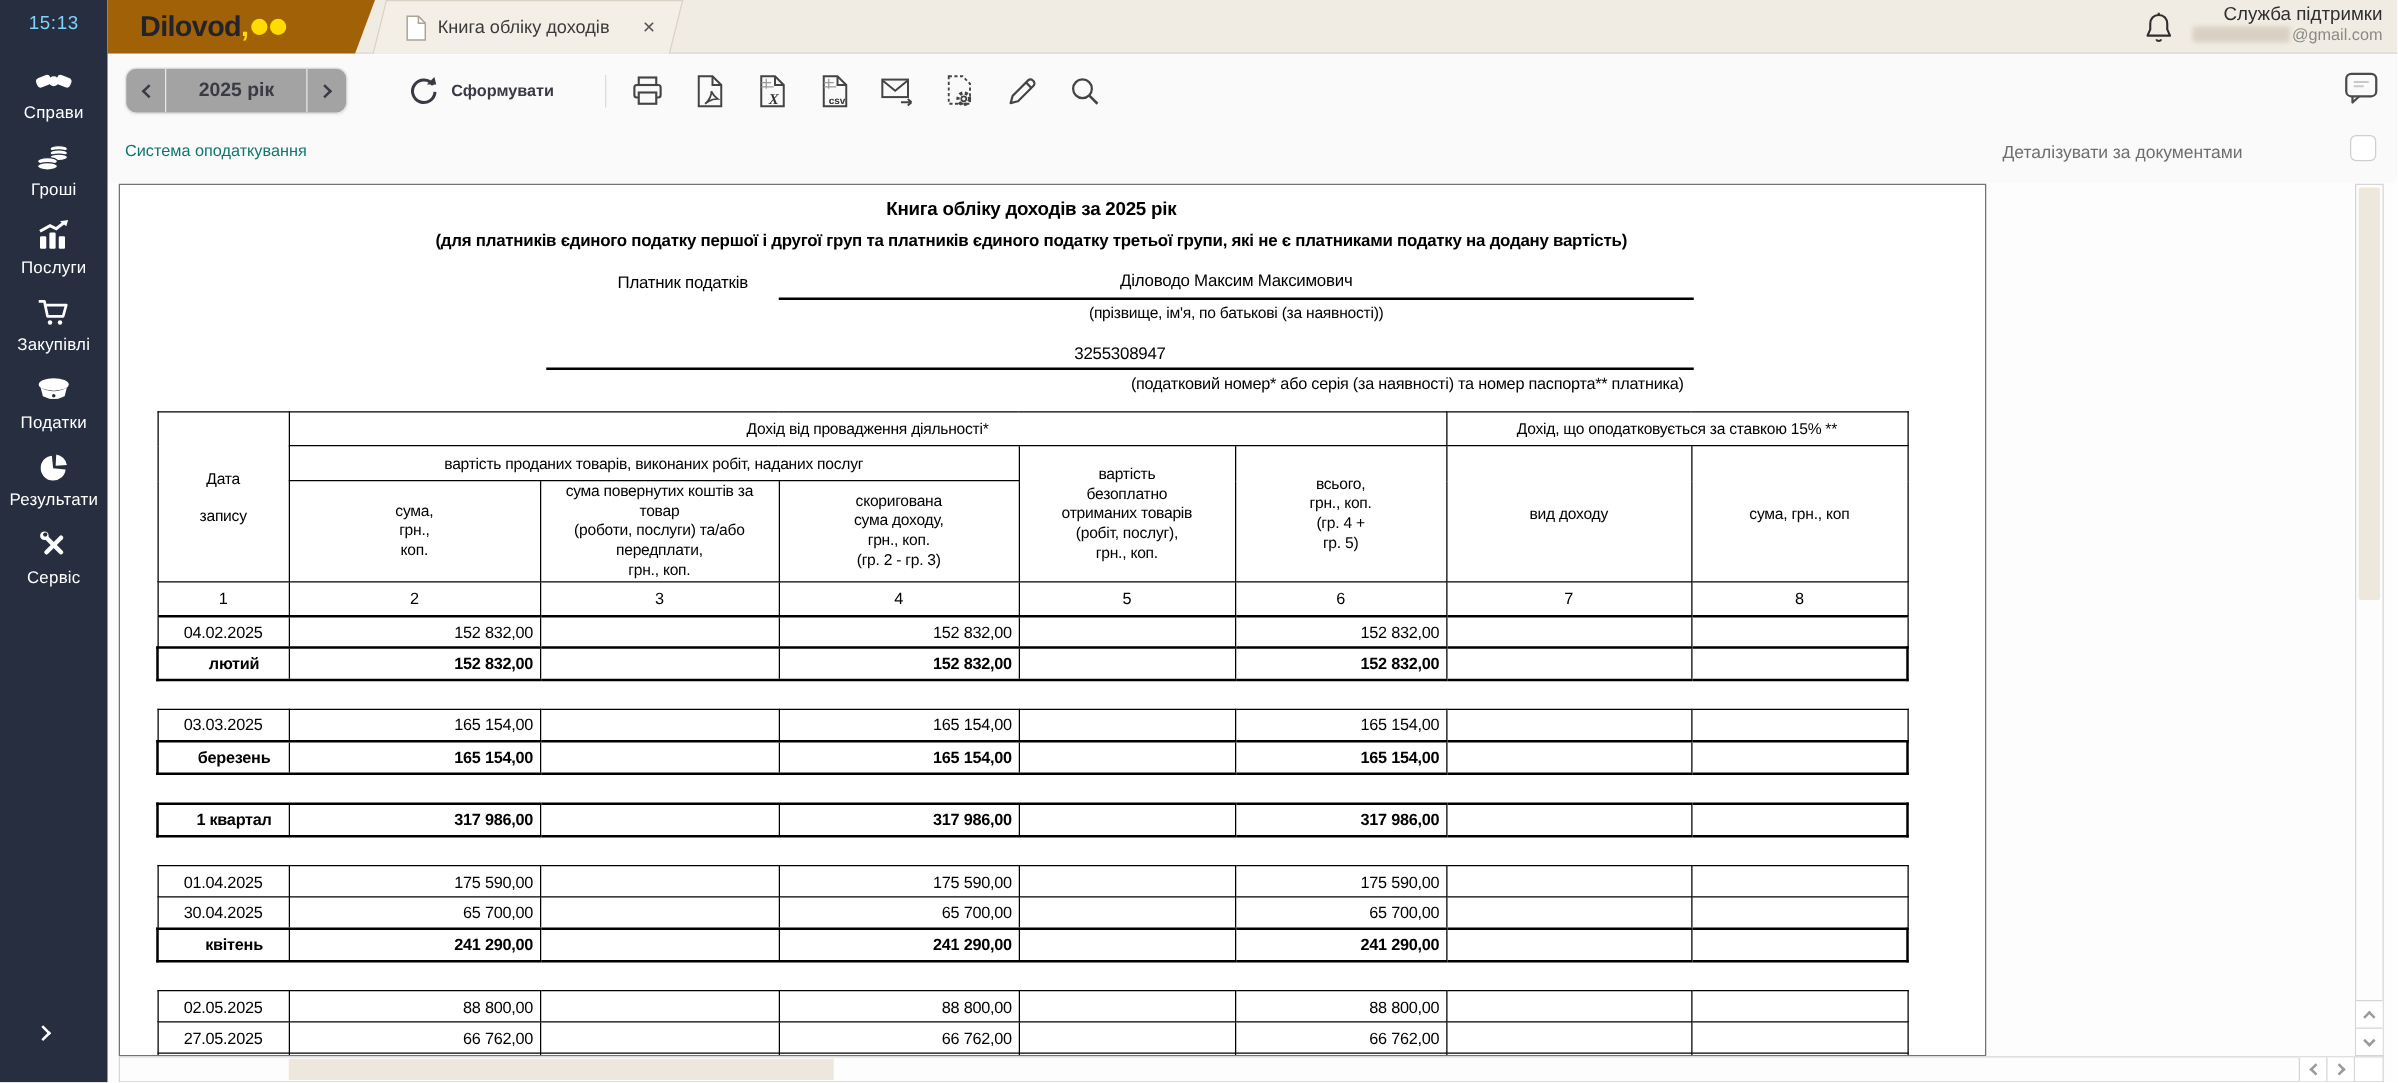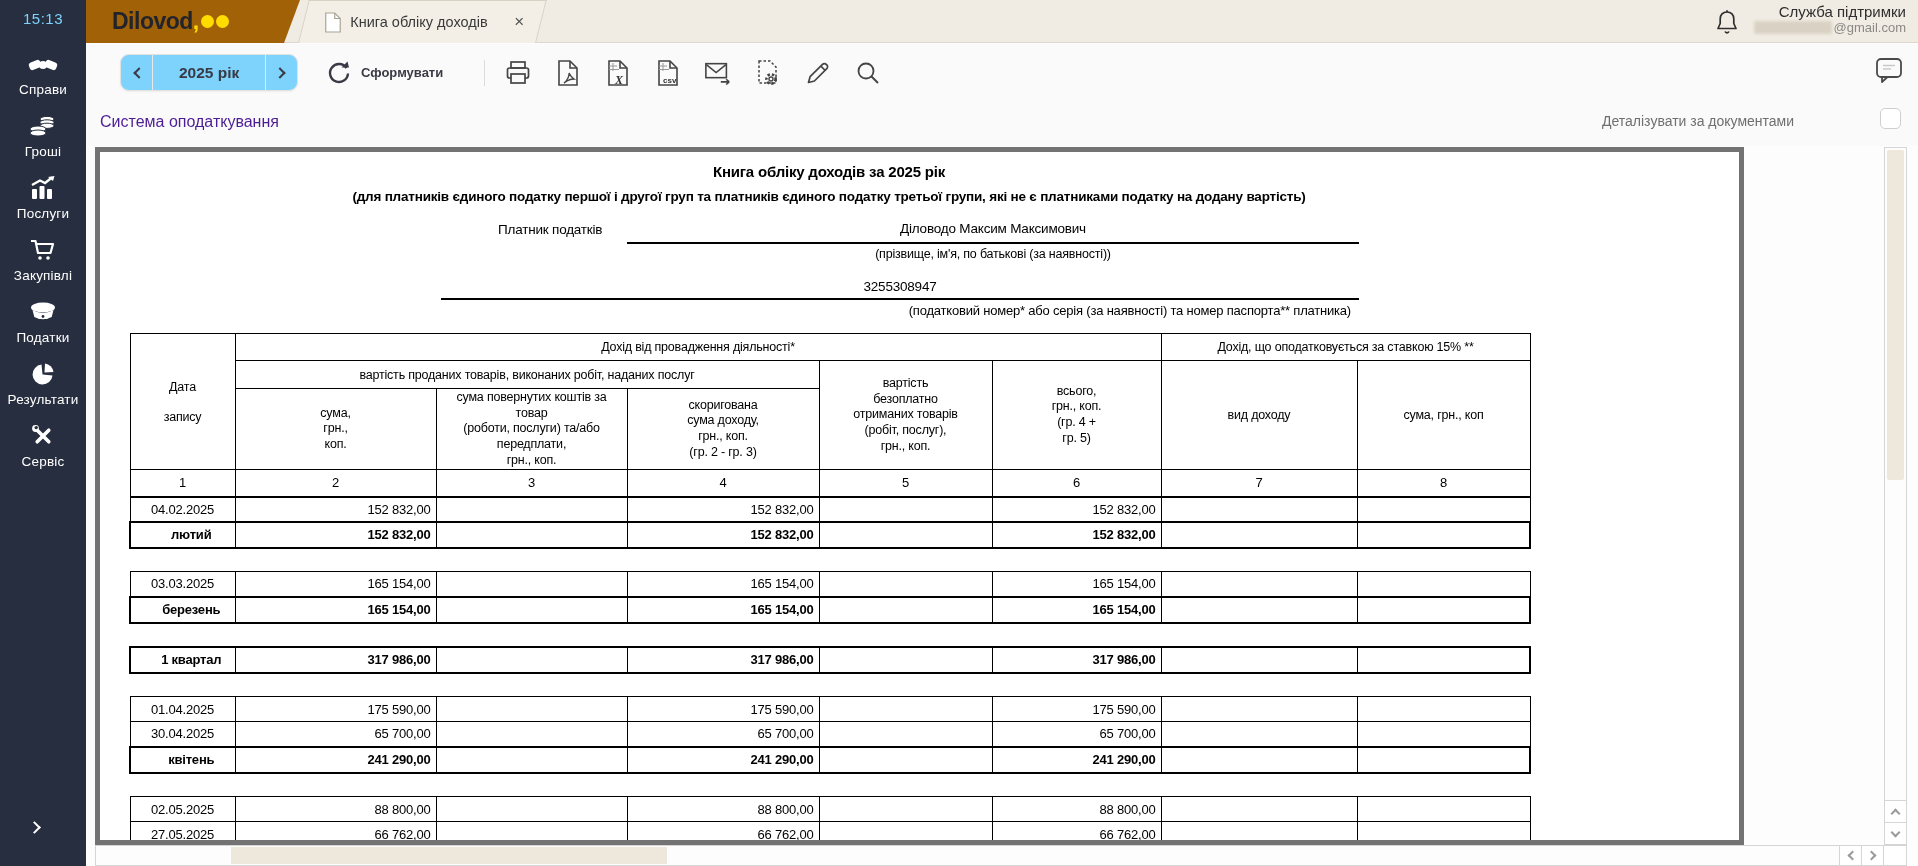--- a/index.html
+++ b/index.html
@@ -31,48 +31,48 @@
   .tab-close { font-size:17px; color:#555; cursor:pointer; padding:0 4px; }
   .support { position:absolute; right:12px; top:3px; display:flex; align-items:flex-start; gap:14px; cursor:pointer; }
   .support-txt { text-align:right; }
   .support-title { font-size:15px; font-weight:400; color:#2F2F2F; }
   .support-email { display:flex; align-items:center; justify-content:flex-end; gap:2px; font-size:13px; color:#8A8A84; }
   .blur-block { width:78px; height:13px; background:#D9D2C4; filter:blur(1.5px); border-radius:2px; }
   .bell { margin-top:5px; }
 
   
   .toolbar { position:absolute; left:86px; top:44px; width:1832px; height:56px; background:#FAFAFA; }
-  .period { position:absolute; left:14px; top:10px; height:37px; display:flex; align-items:stretch; background:#7dd3fc;
-    border:1px solid #E2E2E2; border-radius:9px; box-shadow:0 1px 2px rgba(0,0,0,.06); overflow:hidden;margin-left:20px; }
+  .period { position:absolute; left:14px; top:10px; height:37px; display:flex; align-items:stretch; background:#a3a3a3;
+    border:1px solid #E2E2E2; border-radius:9px; box-shadow:0 1px 2px rgba(0,0,0,.06); overflow:hidden; }
   .period-btn { width:32px; display:flex; align-items:center; justify-content:center; cursor:pointer; }
   .period-btn.left { border-right:1px solid #E8E8E8; }
   .period-btn.right { border-left:1px solid #E8E8E8; }
   .pchev { display:inline-block; width:8px; height:8px; border-right:2.4px solid #3A3A46; border-bottom:2.4px solid #3A3A46; }
   .pchev.l { transform:rotate(135deg); margin-left:4px; }
   .pchev.r { transform:rotate(-45deg); margin-right:4px; }
   .period-label { padding:0 26px; display:flex; align-items:center; font-size:15.5px; font-weight:700; color:#3A3A46; cursor:pointer; }
   .generate { position:absolute; left:240px; top:10px; height:37px; display:flex; align-items:center; gap:9px; cursor:pointer; }
   .generate .glabel { font-size:13px; font-weight:700; color:#3A3A46; }
   .tb-divider { position:absolute; left:398px; top:16px; width:1px; height:26px; background:#DCDCDC; }
   .tb-icons { position:absolute; left:418px; top:10px; height:37px; display:flex; align-items:center; gap:22px; }
   .tb-icon { width:28px; height:28px; display:flex; align-items:center; justify-content:center; cursor:pointer; }
   .chat-btn { position:absolute; right:14px; top:12px; cursor:pointer; }
 
   
   .filter-row { position:absolute; left:86px; top:100px; width:1832px; height:46px; background:#FAFAFA; }
-  .filter-label { position:absolute; left:14px; top:13px; font-size:16px; color:#4c1d95; }
+  .filter-label { position:absolute; left:14px; top:13px; font-size:13px; color:#0f766e; }
   .filter-input { position:absolute; left:274px; top:6px; width:1224px; height:31px; background:#fff; border:1px solid #D6D6D6;
     border-radius:8px; display:flex; align-items:center; padding:0 10px; cursor:text; }
   .filter-value { flex:1; font-size:14px; color:#333; white-space:nowrap; overflow:hidden; }
   .filter-ellipsis { font-size:13px; color:#9B9B9B; padding-left:8px; cursor:pointer; }
   .detail-label { position:absolute; left:1516px; top:13px; font-size:14px; color:#6F6F6F; }
   .checkbox { position:absolute; left:1794px; top:8px; width:21px; height:21px; background:#fff; border:1px solid #CFCFCF; border-radius:5px; cursor:pointer; }
 
   
-  .sheet { position:absolute; left:95px; top:147px; width:1649px; height:698px; background:#fff; border:5px solid #737373; overflow:hidden; }
+  .sheet { position:absolute; left:95px; top:147px; width:1494px; height:698px; background:#fff; border:1px solid #737373; overflow:hidden; }
   .doc { position:absolute; left:29px; top:0; width:1400px; letter-spacing:-0.2px; color:#000; }
   .doc-title { position:absolute; left:0; top:11px; width:1400px; text-align:center; font-size:15px; font-weight:700; }
   .doc-subtitle { position:absolute; left:0; top:37px; width:1400px; text-align:center; font-size:13.5px; font-weight:700; }
   .payer-label { position:absolute; left:369px; top:70px; font-size:13.5px; }
   .payer-name { position:absolute; left:498px; top:69px; width:732px; text-align:center; font-size:13.5px; }
   .payer-line { position:absolute; left:498px; top:90px; width:732px; height:2px; background:#000; }
   .payer-hint { position:absolute; left:498px; top:95px; width:732px; text-align:center; font-size:12.5px; }
   .tax-number { position:absolute; left:312px; top:127px; width:918px; text-align:center; font-size:13.5px; }
   .tax-line { position:absolute; left:312px; top:146px; width:918px; height:2px; background:#000; }
   .tax-hint { position:absolute; left:304px; top:151px; width:918px; text-align:right; font-size:13px; }

